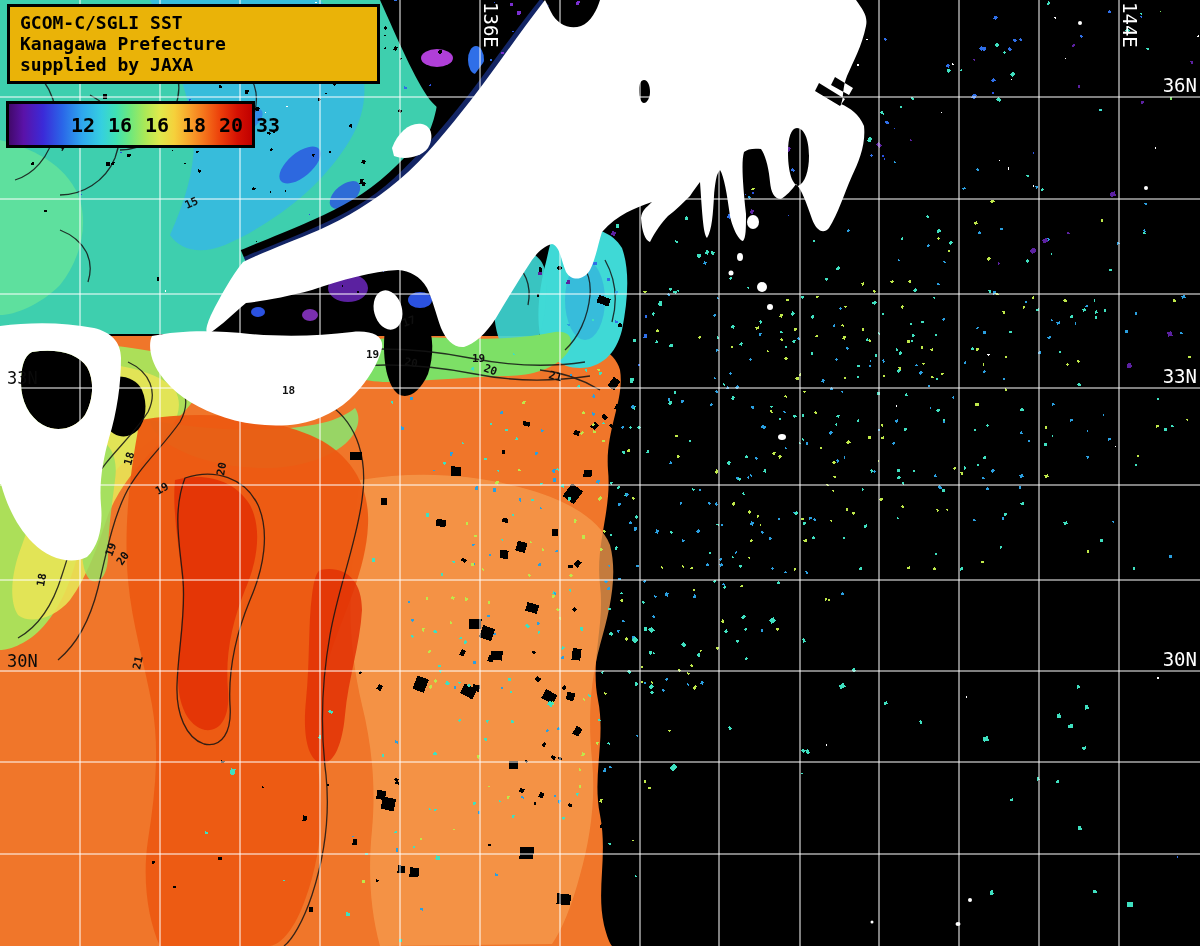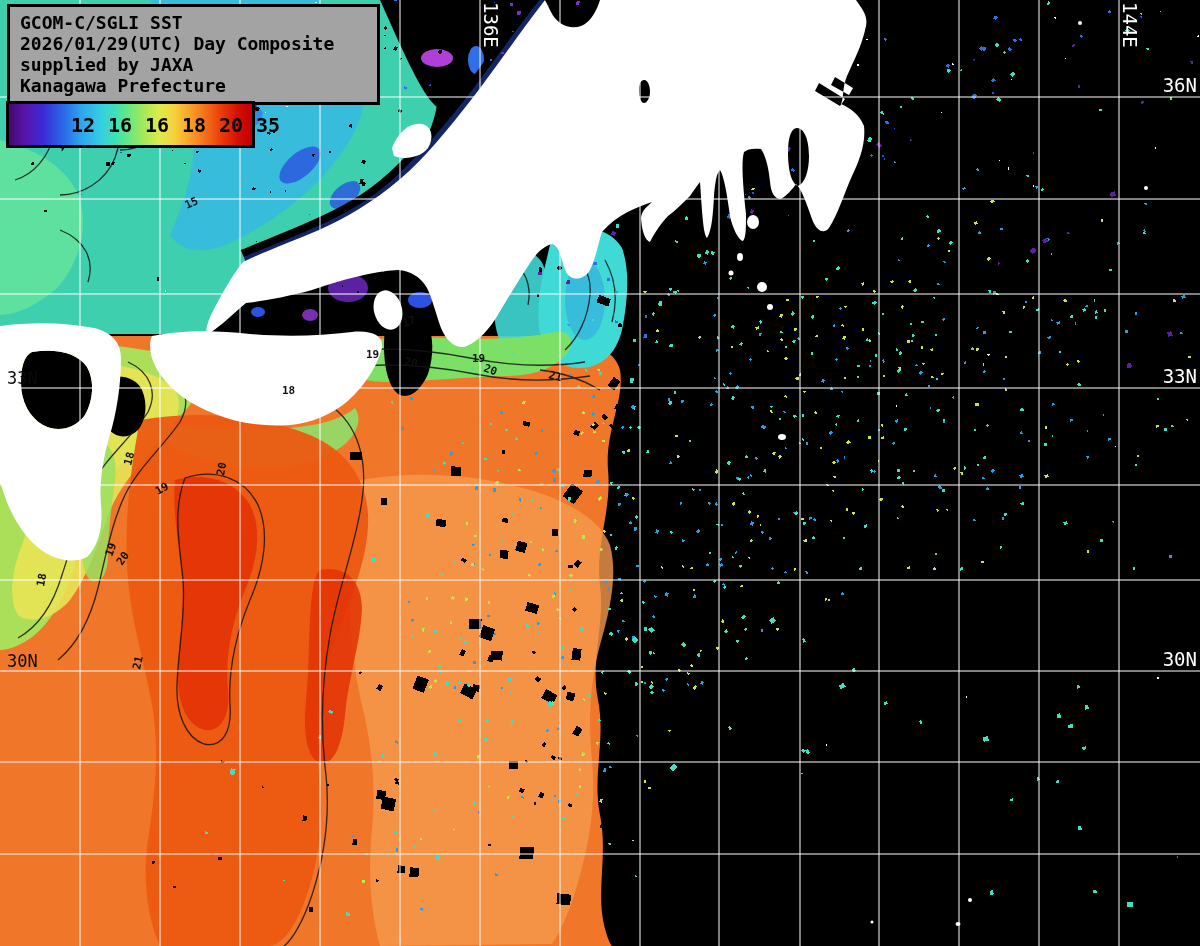--- a/index.html
+++ b/index.html
@@ -1,20 +1,20 @@
 <!DOCTYPE html>
 <html><head>
 <meta charset="utf-8">
 <style>
   html,body{margin:0;padding:0;background:#222;}
   #stage{position:relative;width:1200px;height:946px;background:#000;overflow:hidden;
          font-family:"DejaVu Sans Mono","Liberation Mono",monospace;}
   #mapsvg{position:absolute;left:0;top:0;}
   
-  #infobox{position:absolute;left:7px;top:4px;width:349px;background:#a3a3a3;
+  #infobox{position:absolute;left:7px;top:4px;width:349px;background:#eab308;
            border:3px solid #000;padding:5px 8px 6px 10px;z-index:30;}
   #infobox .ln{font-size:18px;font-weight:bold;color:#000;line-height:21px;white-space:pre;}
   
   #colorbar{position:absolute;left:6px;top:101px;width:243px;height:41px;
             border:3px solid #000;z-index:30;}
   #cbticks{position:absolute;left:0;top:0;width:100%;height:100%;margin-left:40px;}
   .cbtick{position:absolute;top:9px;transform:translateX(-50%);
           font-size:20px;font-weight:bold;color:#000;}
   text{font-family:"DejaVu Sans Mono","Liberation Mono",monospace;}
   .latlabel{font-size:19px;fill:#ffffff;}
@@ -2033,29 +2033,28 @@
         <text x="224" y="476" class="clabel" transform="rotate(-80 224 476)">20</text>
         <text x="112" y="557" class="clabel" transform="rotate(-70 112 557)">19</text>
         <text x="122" y="566" class="clabel" transform="rotate(-55 122 566)">20</text>
         <text x="140" y="670" class="clabel" transform="rotate(-78 140 670)">21</text>
         <text x="44" y="587" class="clabel" transform="rotate(-80 44 587)">18</text>
       </g>
 </svg>
 
 <div id="infobox">
   <div class="ln">GCOM-C/SGLI SST</div>
-  <div class="ln">2026/01/29(UTC) Day Composite</div>
+  <div class="ln">Kanagawa Prefecture</div>
   <div class="ln">supplied by JAXA</div>
-  <div class="ln">Kanagawa Prefecture</div>
 </div>
 
 <div id="colorbar" style="background: linear-gradient(to right, rgb(66, 9, 107) 0%, rgb(90, 18, 168) 6%, rgb(59, 42, 216) 14%, rgb(42, 102, 232) 22%, rgb(47, 166, 238) 30%, rgb(53, 207, 224) 38%, rgb(63, 226, 180) 44%, rgb(111, 232, 124) 50%, rgb(171, 233, 87) 56%, rgb(223, 233, 76) 62%, rgb(245, 209, 59) 68%, rgb(248, 165, 44) 74%, rgb(245, 118, 28) 80%, rgb(236, 62, 10) 87%, rgb(213, 17, 3) 94%, rgb(192, 0, 0) 100%);">
   <div id="cbticks">
         <div class="cbtick" style="left: 34px;">12</div>
         <div class="cbtick" style="left: 71px;">16</div>
         <div class="cbtick" style="left: 108px;">16</div>
         <div class="cbtick" style="left: 145px;">18</div>
         <div class="cbtick" style="left: 182px;">20</div>
-        <div class="cbtick" style="left: 219px;">35</div>
+        <div class="cbtick" style="left: 219px;">33</div>
       </div>
 </div>
 
 </div>
 
 </body></html>

